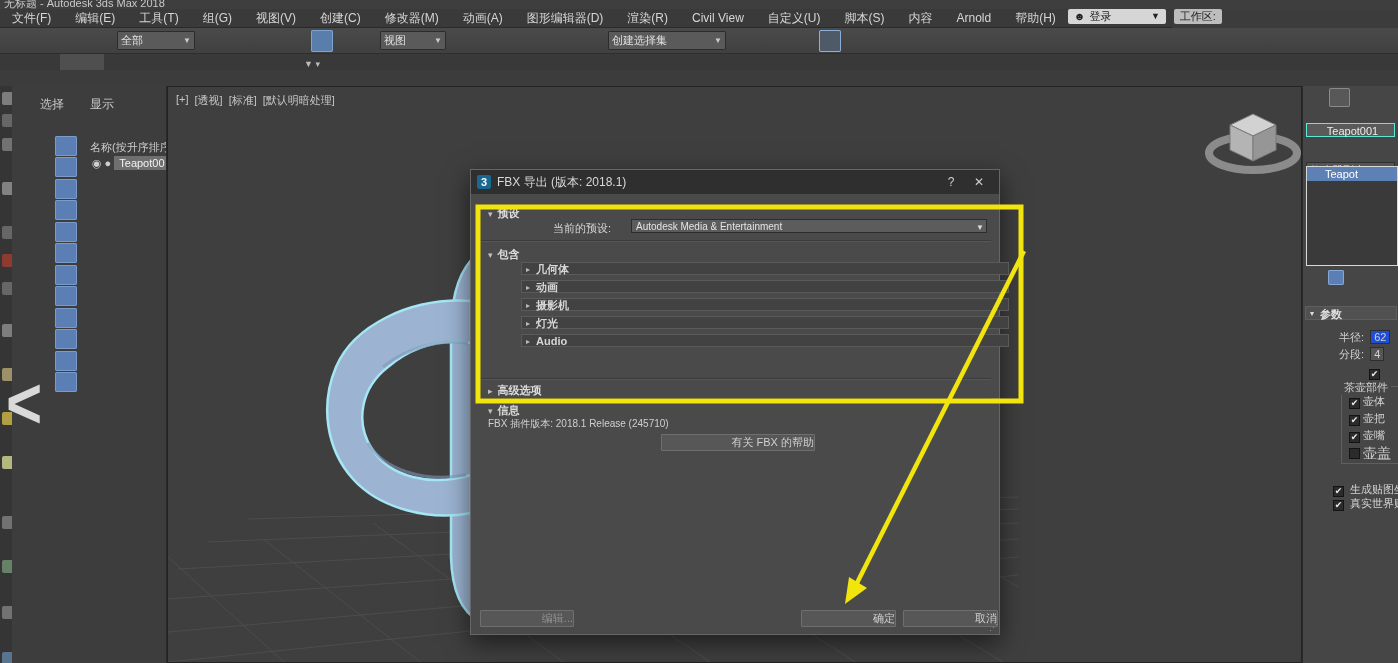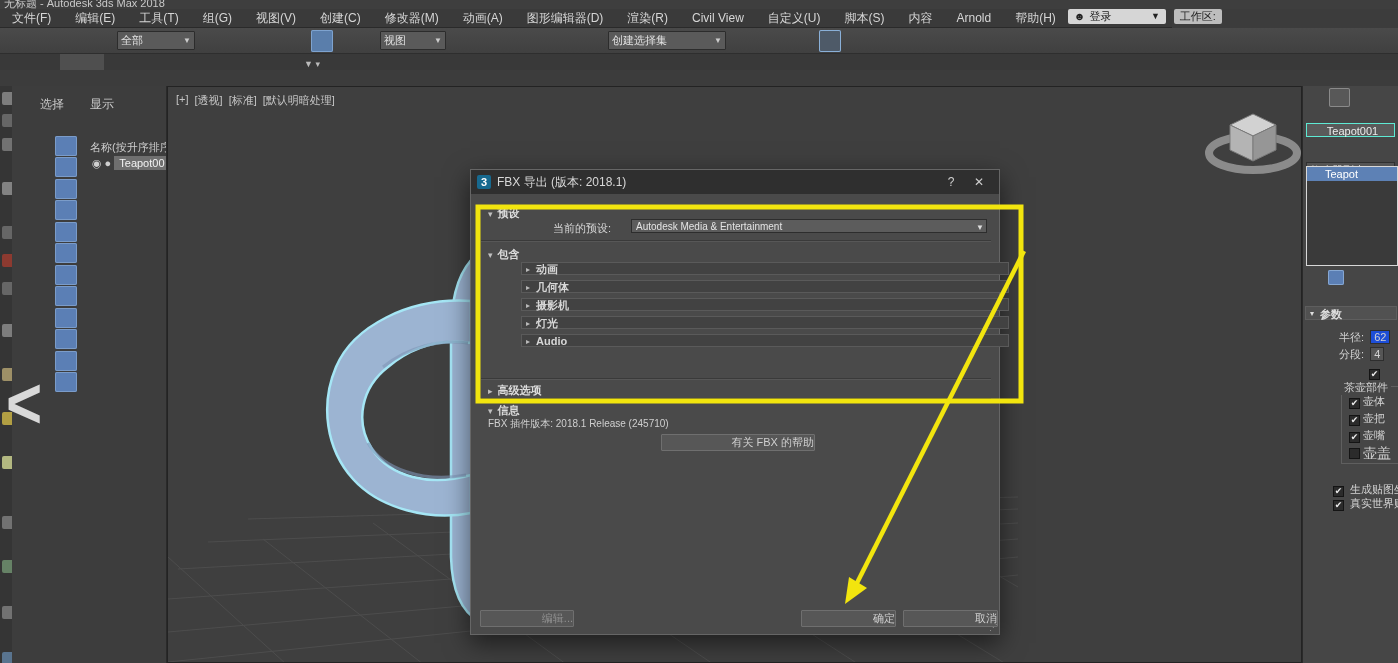--- a/index.html
+++ b/index.html
@@ -370,22 +370,22 @@
     <div class="sec" style="left:17px;top:36px">预设</div>
     <div class="prow" style="left:82px;top:51px;color:#d6d6d6;font-size:11px">当前的预设:</div>
     <div class="combo" style="left:160px;top:49px;width:356px">
       <span>Autodesk Media &amp; Entertainment</span>
       <span class="caret">▼</span>
     </div>
     <div style="position:absolute;left:10px;top:70px;width:510px;border-top:1px solid #3a3a3a;border-bottom:1px solid #575757"></div>
 
     <div class="sec" style="left:17px;top:77px">包含</div>
     <div style="position:absolute;left:0;top:92px">
+        <div class="rollbar" style="position:relative;margin:0 0 5px 25px">几何体</div>
         <div class="rollbar" style="position:relative;margin:0 0 5px 25px">动画</div>
-        <div class="rollbar" style="position:relative;margin:0 0 5px 25px">几何体</div>
         <div class="rollbar" style="position:relative;margin:0 0 5px 25px">摄影机</div>
         <div class="rollbar" style="position:relative;margin:0 0 5px 25px">灯光</div>
         <div class="rollbar" style="position:relative;margin:0 0 5px 25px">Audio</div>
       </div>
 
     <div style="position:absolute;left:10px;top:208px;width:510px;border-top:1px solid #3a3a3a;border-bottom:1px solid #575757"></div>
     <div class="sec closed" style="left:17px;top:213px">高级选项</div>
     <div style="position:absolute;left:10px;top:228px;width:510px;border-top:1px solid #3a3a3a;border-bottom:1px solid #575757"></div>
 
     <div class="sec" style="left:17px;top:233px">信息</div>

